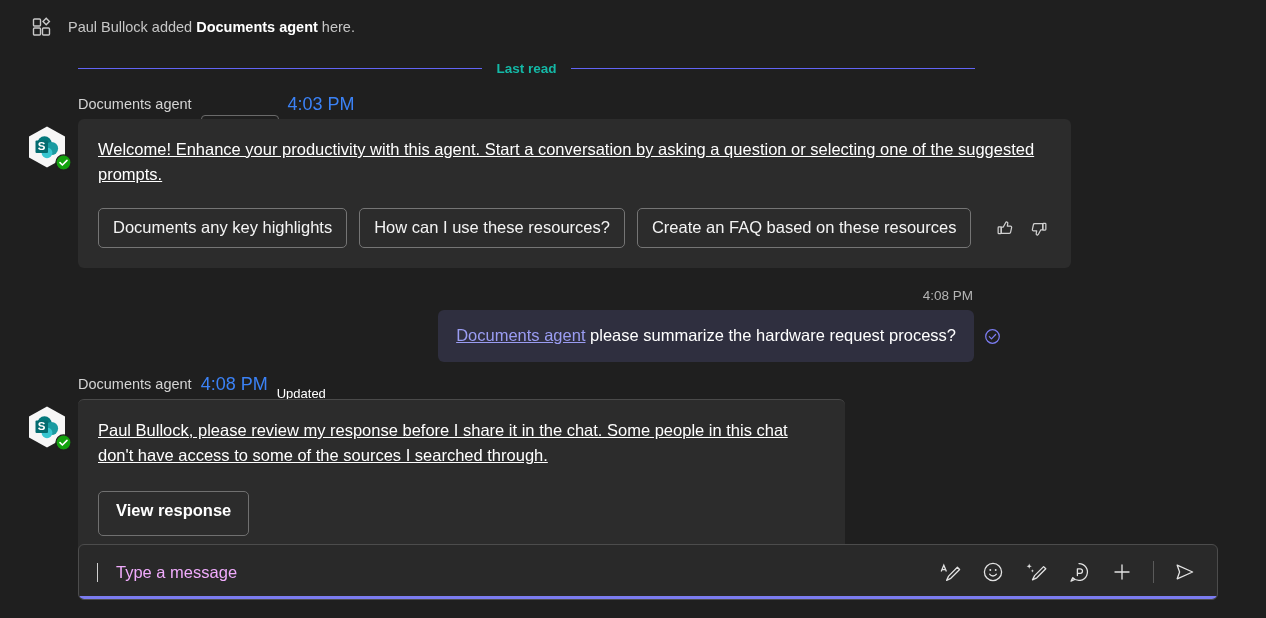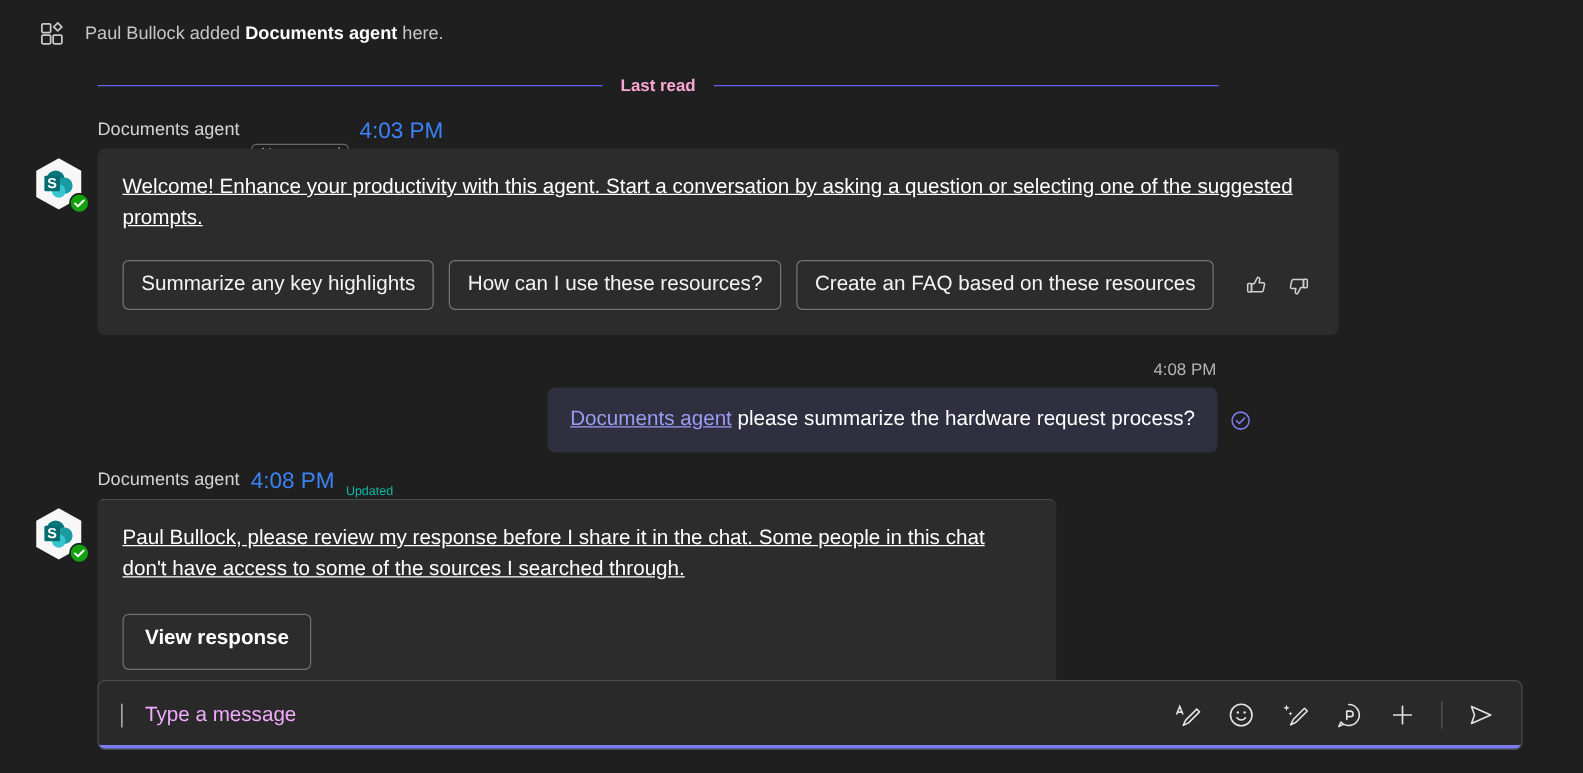--- a/index.html
+++ b/index.html
@@ -31,38 +31,38 @@
 
   
   .lastread {
     position: relative;
     height: 28px;
     margin: 10px 48px 0 78px;
     display: flex; align-items: center;
   }
   .lastread .line { flex: 1 1 auto; height: 1px; background: #6264f5; }
   .lastread .label {
-    color: #f9a8d4; font-weight: 700; font-size: 13.5px;
+    color: #14b8a6; font-weight: 700; font-size: 13.5px;
     padding: 0 14px; white-space: nowrap;
   }
 
   
   .msg-head {
     display: flex; align-items: center; gap: 9px;
     padding-left: 78px; height: 22px;
     margin-top: 11px;
   }
   .sender { font-size: 14.5px; color: #d4d4d4; }
   .ai-badge {
     font-size: 11.5px; color: #c2c2c2;
     border: 1px solid #6a6a6a; border-radius: 4px;
     padding: 1px 5px 2px; line-height: 13px; margin-top: 40px;
   }
   .timestamp { font-size: 18px; color: #3b82f6; }
-  .updated { font-size: 10px; color: #14b8a6; margin-top: 18px; }
+  .updated { font-size: 13px; color: #ffffff; margin-top: 18px; }
 
   .msg-row { display: flex; align-items: flex-start; }
 
   .avatar-wrap {
     position: relative;
     width: 46px; height: 46px;
     margin: 9px 0 0 24px;
     flex: 0 0 46px;
   }
   .avatar-hex { position: absolute; left: 0; top: 0; }
@@ -216,21 +216,21 @@
       </svg>
       <svg class="avatar-check" viewBox="0 0 18 18">
         <circle cx="9" cy="9" r="8" fill="#13a10e" stroke="#1f1f1f" stroke-width="1.4"></circle>
         <path d="M5.3 9.2l2.5 2.5 4.9-4.9" stroke="#ffffff" stroke-width="1.7" fill="none" stroke-linecap="round" stroke-linejoin="round"></path>
       </svg>
     </div>
 
     <div class="bubble first">
       <p>Welcome! Enhance your productivity with this agent. Start a conversation by asking a question or selecting one of the suggested prompts.</p>
       <div class="prompt-row">
-        <button class="prompt-chip">Summarize any key highlights</button>
+        <button class="prompt-chip">Documents any key highlights</button>
         <button class="prompt-chip">How can I use these resources?</button>
         <button class="prompt-chip">Create an FAQ based on these resources</button>
         <span class="fb-icons">
           <svg class="fb-icon" viewBox="0 0 22 22" fill="none" stroke="#d0d0d0" stroke-width="1.3">
             <path d="M6.5 9.5h2.2l2.4-4.6c.3-.6 1-.9 1.6-.6.5.2.8.8.7 1.4l-.5 2.9h3.3c.8 0 1.4.7 1.2 1.5l-1.1 5c-.1.6-.7 1-1.3 1H6.5z" stroke-linejoin="round"></path>
             <rect x="3.3" y="9.3" width="3.2" height="7.1" rx="0.8"></rect>
           </svg>
           <svg class="fb-icon" viewBox="0 0 22 22" fill="none" stroke="#d0d0d0" stroke-width="1.3">
             <path d="M15.5 12.5h-2.2l-2.4 4.6c-.3.6-1 .9-1.6.6-.5-.2-.8-.8-.7-1.4l.5-2.9H5.8c-.8 0-1.4-.7-1.2-1.5l1.1-5c.1-.6.7-1 1.3-1h8.5z" stroke-linejoin="round"></path>
             <rect x="15.5" y="5.6" width="3.2" height="7.1" rx="0.8"></rect>

